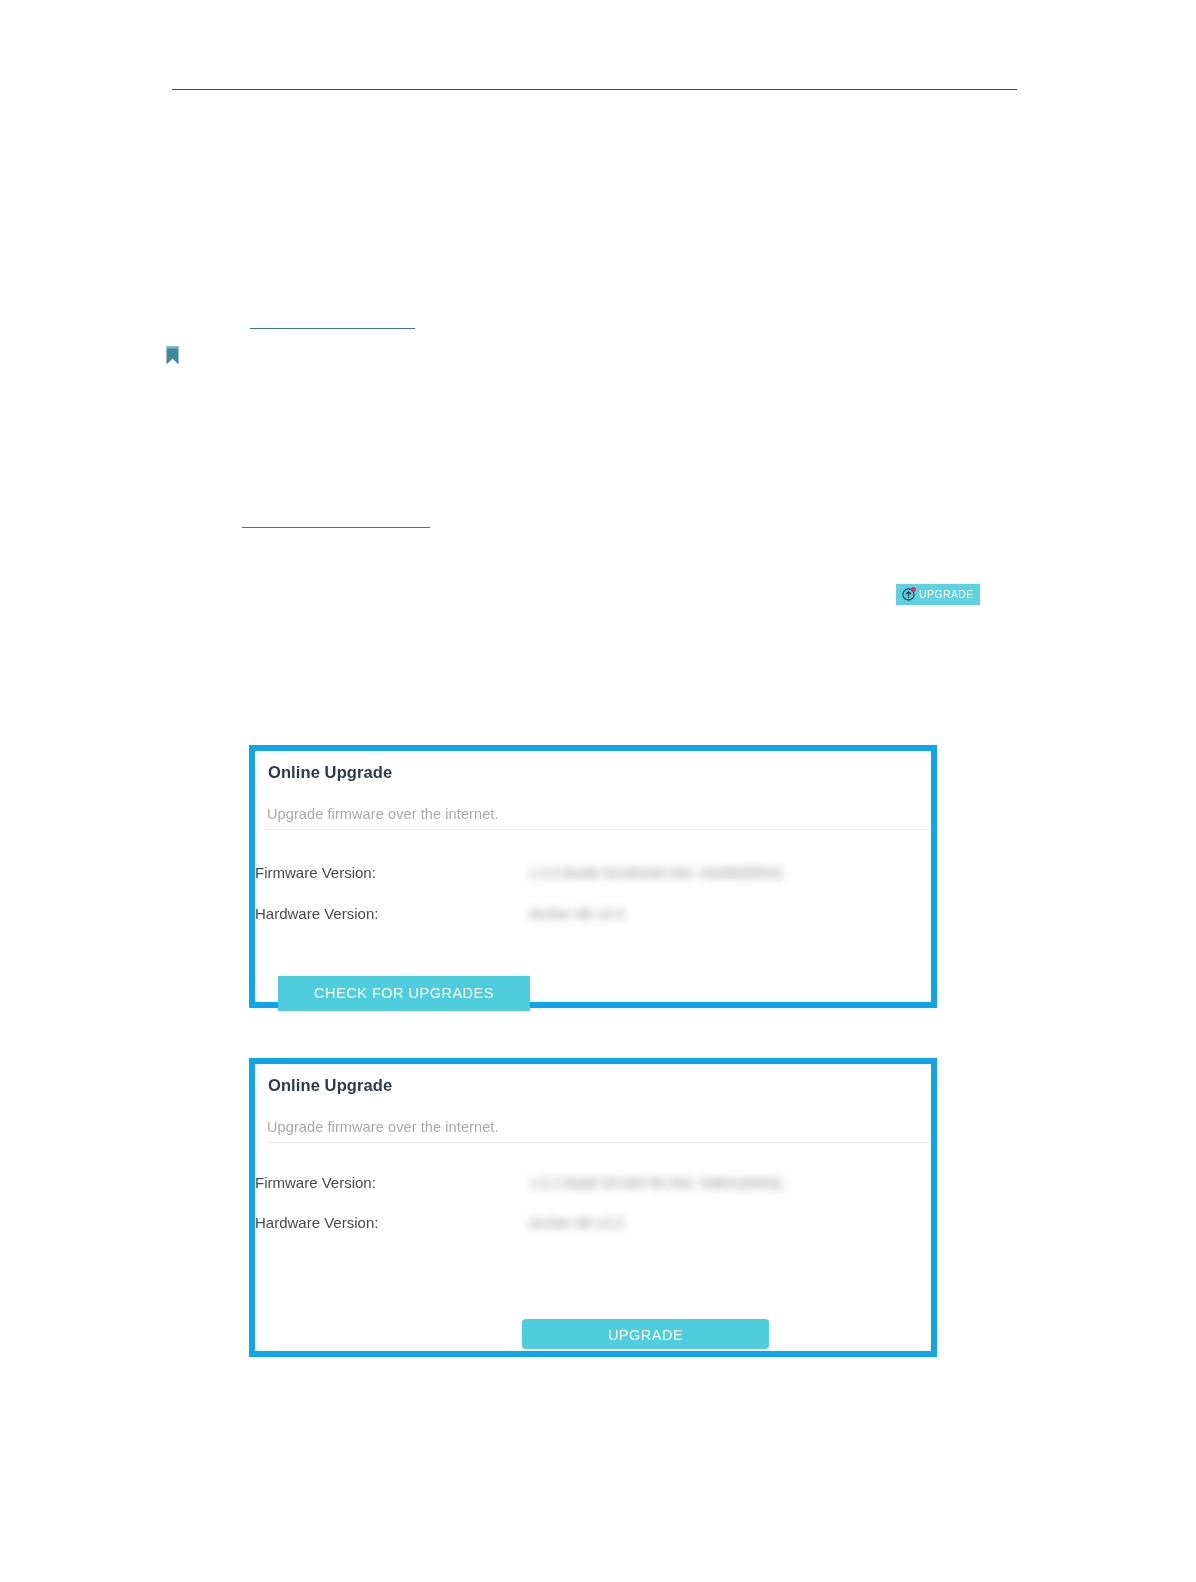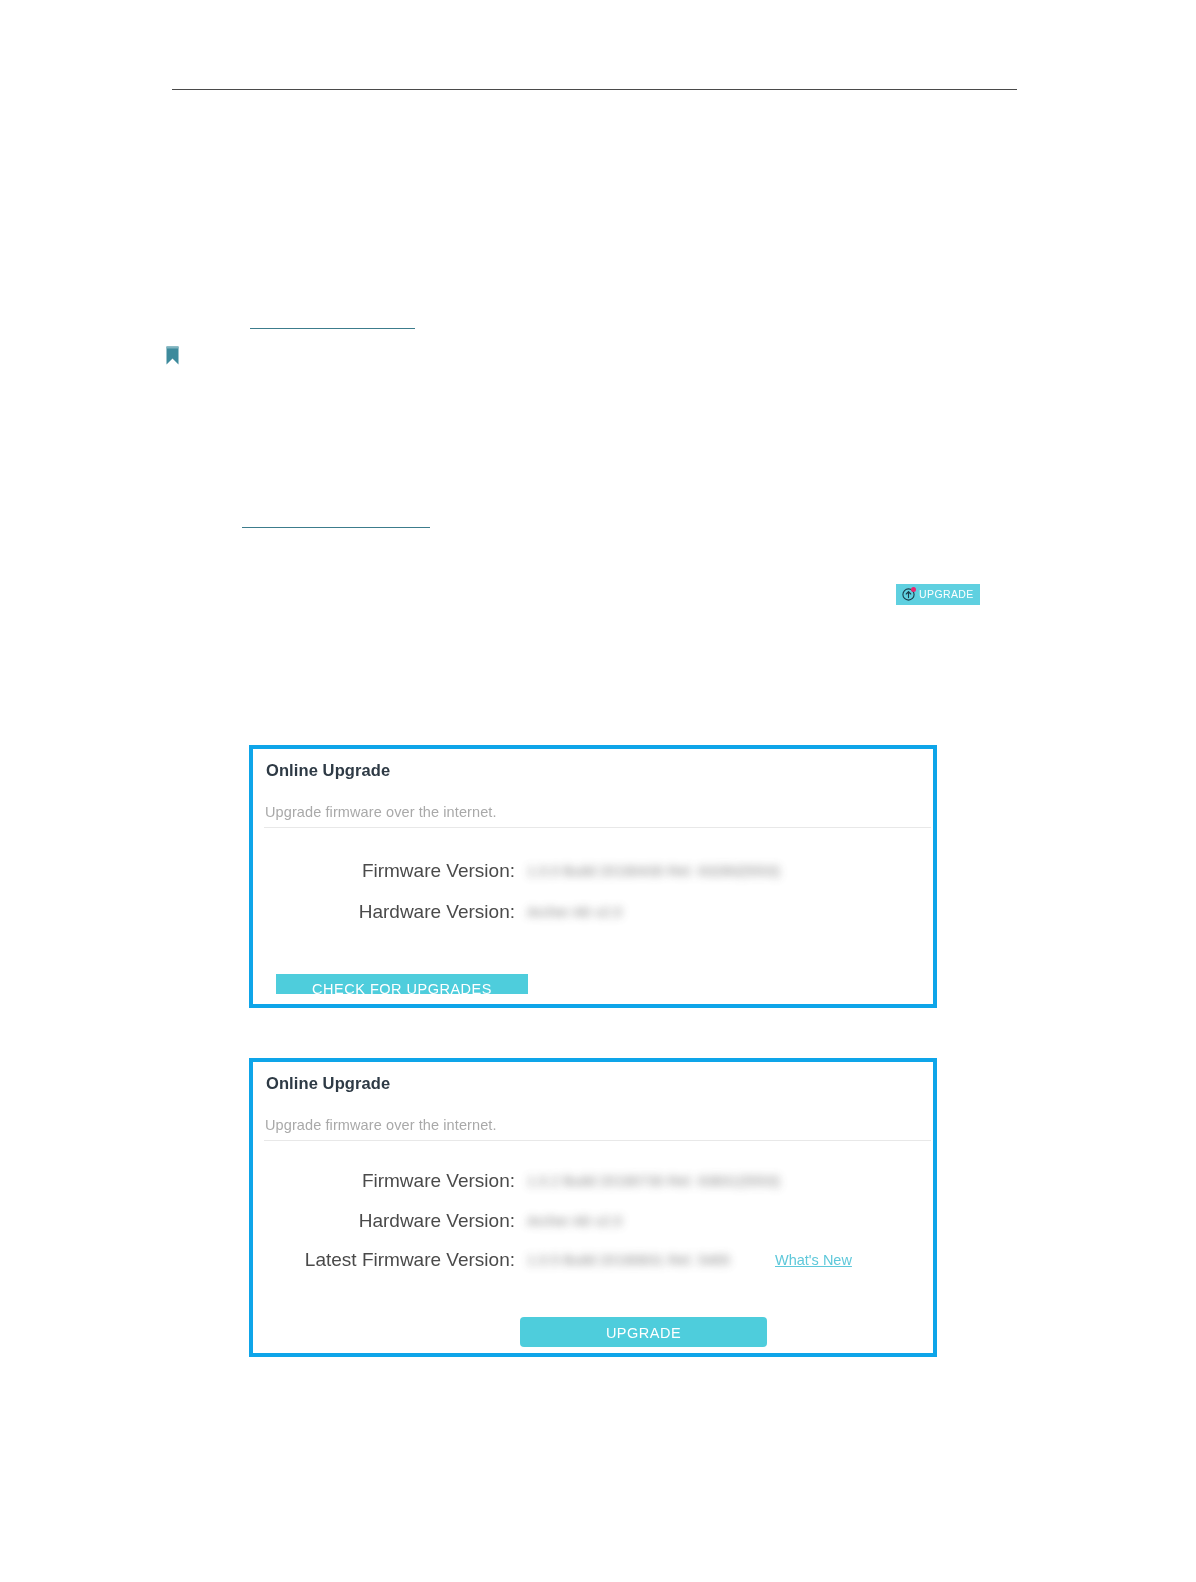--- a/index.html
+++ b/index.html
@@ -86,21 +86,21 @@
     letter-spacing: 0.4px;
     color: #ffffff;
     line-height: 1;
     white-space: nowrap;
   }
 
   
   .ui-panel {
     position: absolute;
     background: #ffffff;
-    border: 4px solid #0ea5e9;
+    border: 6px solid #0ea5e9;
     box-sizing: border-box;
   }
   .panel-a { left: 249px; top: 745px; width: 688px; height: 263px; }
   .panel-b { left: 249px; top: 1058px; width: 688px; height: 299px; }
 
   .panel-title {
     position: absolute;
     left: 13px;
     top: 12px;
     font-size: 16.5px;
@@ -129,22 +129,21 @@
   .form-row {
     position: absolute;
     left: 0;
     width: 100%;
     height: 20px;
   }
   .form-label {
     position: absolute;
     left: 0;
     width: 262px;
-    text-align: right;
-    font-size: 19px;
+    font-size: 15px;
     color: #4a4a4a;
     line-height: 20px;
     white-space: nowrap;
   }
   .form-value {
     position: absolute;
     left: 274px;
     font-size: 14.5px;
     color: #6b6b6b;
     line-height: 20px;
@@ -172,21 +171,21 @@
     letter-spacing: 0.5px;
     text-align: center;
     border: none;
     box-sizing: border-box;
     font-family: "Liberation Sans", sans-serif;
   }
   .btn-check {
     left: 23px;
     top: 225px;
     width: 252px;
-    height: 20px;
+    height: 35px;
     line-height: 29px;
     border-radius: 0;
   }
   .btn-upgrade {
     left: 267px;
     top: 255px;
     width: 247px;
     height: 30px;
     line-height: 30px;
     border-radius: 4px;
@@ -251,20 +250,15 @@
   <div class="form-row" style="top:109px;">
     <span class="form-label">Firmware Version:</span>
     <span class="form-value">1.0.2 Build 20190730 Rel. 63831(5553)</span>
   </div>
 
   <div class="form-row" style="top:149px;">
     <span class="form-label">Hardware Version:</span>
     <span class="form-value">Archer A6 v2.0</span>
   </div>
 
-  <div class="form-row" style="top:188px;">
-    <span class="form-label">Latest Firmware Version:</span>
-    <span class="form-value">1.0.5 Build 20190831 Rel. 5465</span>
-    <a class="whats-new-link" href="#" style="left:522px;">What's New</a>
-  </div>
 
   <button class="ui-button btn-upgrade">UPGRADE</button>
 </div>
 
 </body></html>

